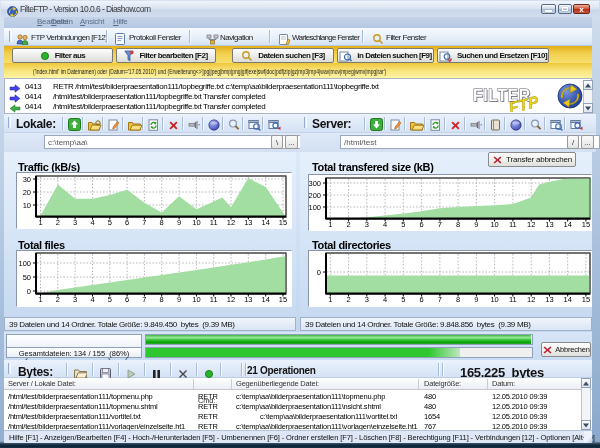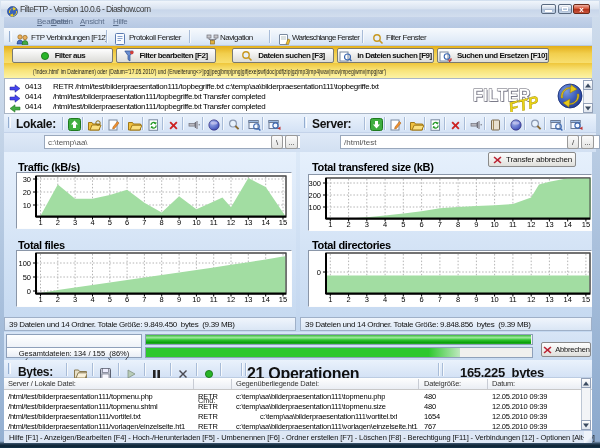--- a/index.html
+++ b/index.html
@@ -678,21 +678,21 @@
 <div class="abs" style="left:174px;top:5px;"><svg width="10" height="10" viewBox="0 0 10 10">
           <path d="M1 2 L2 1 L5 4 L8 1 L9 2 L6 5 L9 8 L8 9 L5 6 L2 9 L1 8 L4 5 Z" fill="#4a4a52"></path>
         </svg></div>
 <div class="vsep" style="left:192px;top:3px;"></div>
 <div class="abs" style="left:200px;top:5px;"><svg width="10" height="10" viewBox="0 0 10 10">
           <circle cx="5" cy="5" r="3.6" fill="#28b428" stroke="#127012" stroke-width="0.8"></circle>
         </svg></div>
 <div class="vsep" style="left:216px;top:3px;"></div>
 <div class="vsep" style="left:237px;top:3px;"></div>
       <div class="vsep" style="left:241px;top:3px;"></div>
-<span class="plabel" style="left:243px;top:5px;font-size:16px;">21 Operationen</span>
+<span class="plabel" style="left:243px;top:5px;font-size:10px;">21 Operationen</span>
 <div class="vsep" style="left:434px;top:3px;"></div>
       <div class="vsep" style="left:438px;top:3px;"></div>
 <span class="plabel" style="left:441px;top:5px;font-size:13px;padding-left:15px;">165.225&nbsp; bytes&nbsp; (161.35 kB)</span>
 </div>
 <div class="abs" id="qtable">
 <div id="qhead">
 <span style="position:absolute;left:4px;top:1px;">Server / Lokale Datei:</span>
 <span style="position:absolute;left:194px;top:1px;margin-top:17px;">Cmd:</span>
 <span style="position:absolute;left:232px;top:1px;">Gegenüberliegende Datei:</span>
 <span style="position:absolute;left:420px;top:1px;">Dateigröße:</span>
@@ -702,21 +702,21 @@
 <span style="position:absolute;left:414px;top:1px;width:1px;height:10px;background:#c8ccd4;"></span>
 <span style="position:absolute;left:483px;top:1px;width:1px;height:10px;background:#c8ccd4;"></span>
 </div>
 <div class="qrow" style="left:4px;top:14px;max-width:186px;overflow:hidden;">/html/test/bilderpraesentation111/topmenu.php</div>
 <div class="qrow" style="left:194px;top:14px;">RETR</div>
 <div class="qrow" style="left:232px;top:14px;max-width:184px;overflow:hidden;">c:\temp\aa\bilderpraesentation111\topmenu.php</div>
 <div class="qrow" style="left:420px;top:14px;">480</div>
 <div class="qrow" style="left:488px;top:14px;">12.05.2010 09:39</div>
 <div class="qrow" style="left:4px;top:24px;max-width:186px;overflow:hidden;">/html/test/bilderpraesentation111/topmenu.shtml</div>
 <div class="qrow" style="left:194px;top:24px;">RETR</div>
-<div class="qrow" style="left:232px;top:24px;max-width:184px;overflow:hidden;">c:\temp\aa\bilderpraesentation111\topmenu.size</div>
+<div class="qrow" style="left:232px;top:24px;max-width:184px;overflow:hidden;">c:\temp\aa\bilderpraesentation111\nsicht.shtml</div>
 <div class="qrow" style="left:420px;top:24px;">480</div>
 <div class="qrow" style="left:488px;top:24px;">12.05.2010 09:39</div>
 <div class="qrow" style="left:4px;top:34px;max-width:186px;overflow:hidden;">/html/test/bilderpraesentation111/vortitel.txt</div>
 <div class="qrow" style="left:194px;top:34px;">RETR</div>
 <div class="qrow" style="left:228px;top:34px;max-width:184px;overflow:hidden;padding-left:28px;">c:\temp\aa\bilderpraesentation111\vortitel.txt</div>
 <div class="qrow" style="left:420px;top:34px;">1654</div>
 <div class="qrow" style="left:488px;top:34px;">12.05.2010 09:39</div>
 <div class="qrow" style="left:4px;top:44px;max-width:186px;overflow:hidden;">/html/test/bilderpraesentation111/vorlagen/einzelseite.ht1</div>
 <div class="qrow" style="left:194px;top:44px;">RETR</div>
 <div class="qrow" style="left:232px;top:44px;max-width:184px;overflow:hidden;">c:\temp\aa\bilderpraesentation111\vorlagen\einzelseite.ht1</div>

